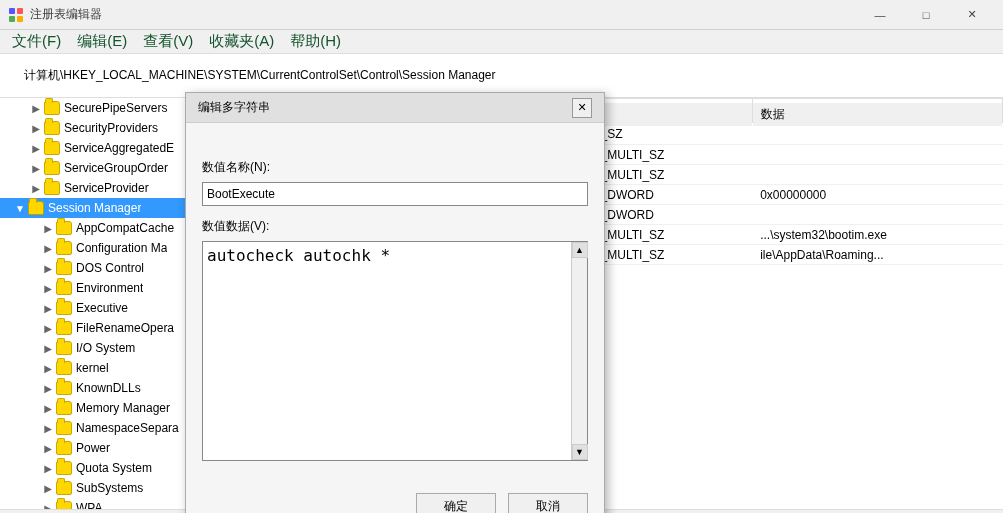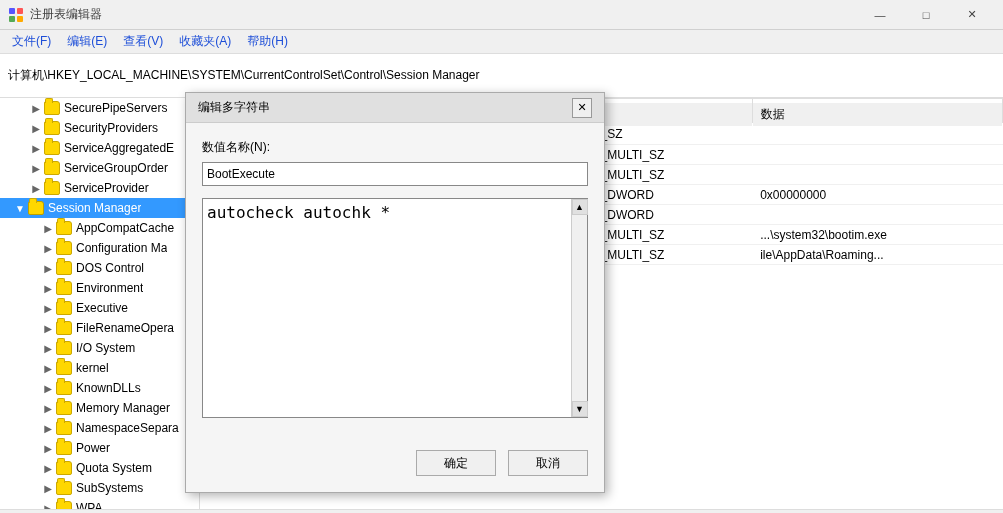--- a/index.html
+++ b/index.html
@@ -57,31 +57,31 @@
       background: #f0f0f0;
       height: 24px;
       display: flex;
       align-items: center;
       padding: 0 4px;
       border-bottom: 1px solid #ddd;
     }
     .menu-item {
       padding: 2px 8px;
       cursor: pointer;
-      font-size: 12px;
-      color: #1d4ed8;
+      font-size: 15px;
+      color: #14532d;
     }
 
     
     .address-bar {
       background: #fff;
       height: 44px;
       display: flex;
       align-items: center;
-      padding: 0 8px;
+      padding: 0 24px;
       border-bottom: 1px solid #ddd;
       font-size: 12px;
       color: #000;
     }
 
     
     .main {
       display: flex;
       height: calc(513px - 30px - 24px - 26px - 22px);
       background: #fff;
@@ -215,20 +215,21 @@
       border: 1px solid #999;
       background: #f0f0f0;
       cursor: pointer;
       display: flex;
       align-items: center;
       justify-content: center;
       font-size: 11px;
     }
     .dialog-body {
       padding: 16px;
+      margin-top: 20px;
     }
     .dialog-label {
       font-size: 12px;
       margin-bottom: 6px;
       color: #000;
     }
     .dialog-input {
       width: 100%;
       height: 24px;
       border: 1px solid #888;
@@ -545,20 +546,21 @@
 </div>
 
 <div class="dialog">
   <div class="dialog-titlebar">
     <span class="dialog-title">编辑多字符串</span>
     <button class="dialog-close">✕</button>
   </div>
   <div class="dialog-body">
     <div class="dialog-label">数值名称(N):</div>
     <input class="dialog-input" type="text" value="BootExecute" style="">
+    <div class="dialog-label">数值数据(V):</div>
     <div class="dialog-textarea-wrapper">
       <textarea class="dialog-textarea" style="">autocheck autochk *</textarea>
       <div class="dialog-scrollbar">
         <div class="dialog-scroll-btn">▲</div>
         <div class="dialog-scroll-track"></div>
         <div class="dialog-scroll-btn">▼</div>
       </div>
     </div>
   </div>
   <div class="dialog-footer">

